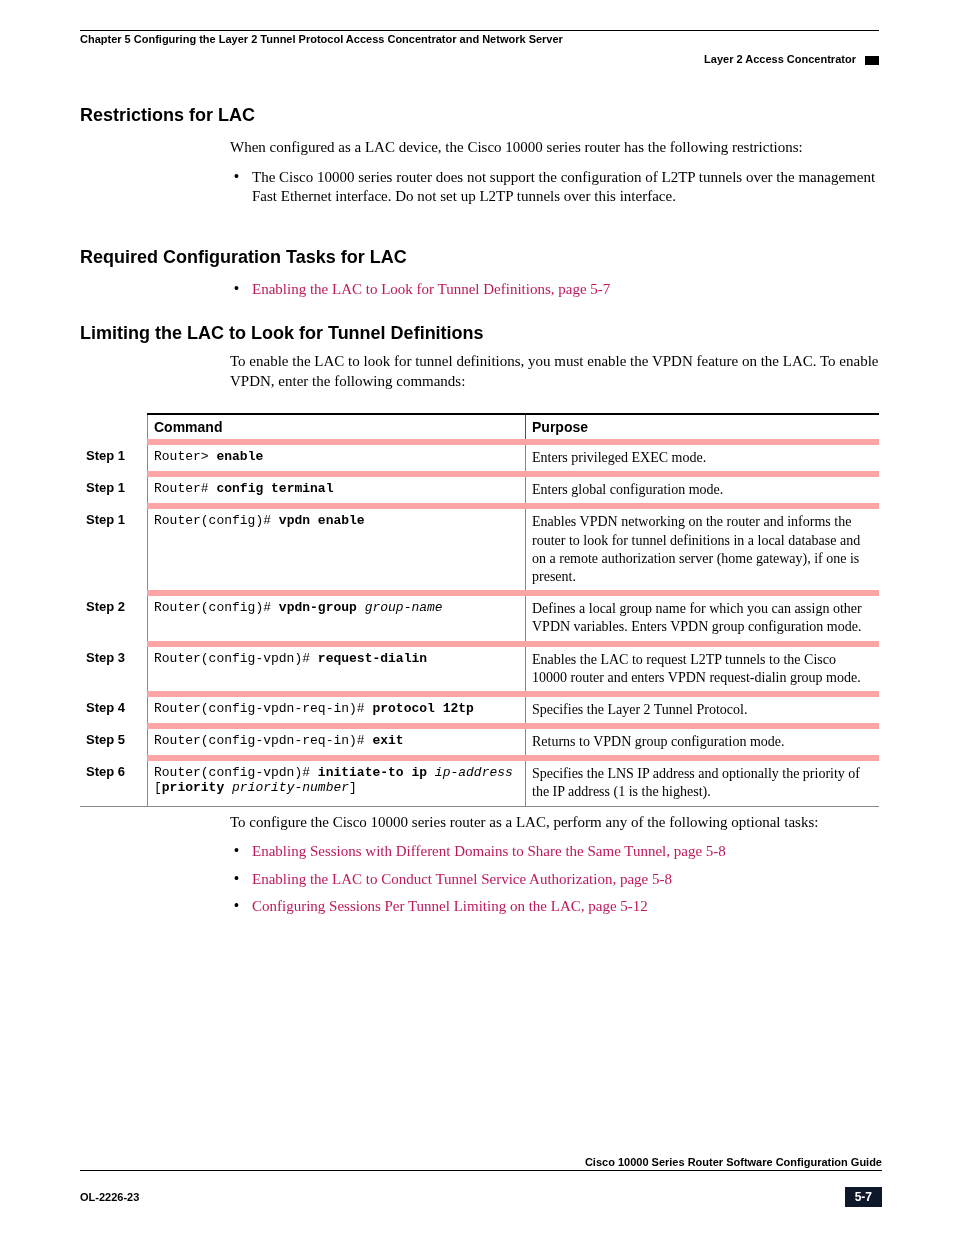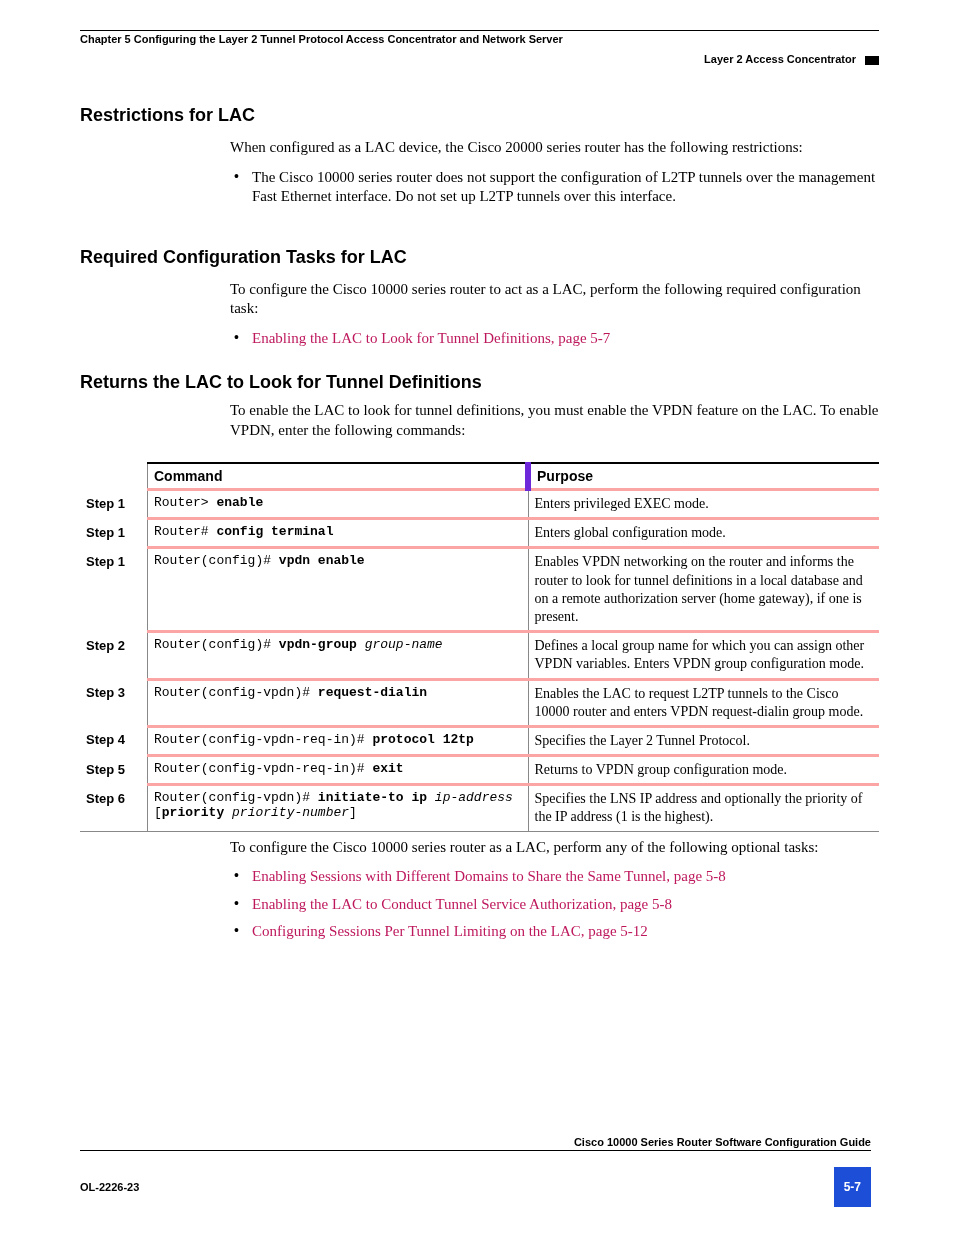--- a/index.html
+++ b/index.html
@@ -101,21 +101,21 @@
     font-size: 14px;
   }
   table.cmd th.stepcol {
     border-top: none;
     border-bottom: none;
     width: 55px;
   }
   table.cmd td {
     vertical-align: top;
     padding: 4px 6px;
-    border-top: 3px solid #fca5a5;
+    border-top: 6px solid #fca5a5;
   }
   table.cmd tr:last-child td {
     border-bottom: 1px solid #888;
   }
   table.cmd td.step {
     font-family: Arial, Helvetica, sans-serif;
     font-weight: bold;
     font-size: 13px;
     white-space: nowrap;
     border-top: none;
@@ -128,27 +128,27 @@
     border-right: 1px solid #888;
   }
   table.cmd td.cmdcell b { font-weight: bold; }
   table.cmd td.cmdcell i { font-style: italic; }
   table.cmd td.purpose {
     font-family: "Times New Roman", serif;
     line-height: 1.3;
   }
   table.cmd th.cmdhead {
     border-left: 1px solid #888;
-    border-right: 6px solid #6d28d9;
+    border-right: 1px solid #6d28d9;
   }
   .footer {
     position: absolute;
     bottom: 28px;
     left: 80px;
-    right: 83px;
+    right: 72px;
   }
   .footer-title {
     text-align: right;
     font-family: Arial, Helvetica, sans-serif;
     font-size: 11px;
     font-weight: bold;
     border-bottom: 1.5px solid #000;
     padding-bottom: 2px;
   }
   .footer-row {
@@ -156,58 +156,57 @@
     justify-content: space-between;
     align-items: center;
     margin-top: 16px;
   }
   .footer-left {
     font-family: Arial, Helvetica, sans-serif;
     font-size: 11px;
     font-weight: bold;
   }
   .page-num {
-    background: #1d4ed8;
+    background: #0f172a;
     color: #fff;
     font-family: Arial, Helvetica, sans-serif;
     font-size: 12px;
     font-weight: bold;
-    padding: 13px 10px;
+    padding: 3px 10px;
     text-align: center;
   }
 </style>
 </head>
 <body>
 
 <div class="page">
 
   <div class="top-rule"></div>
   <div class="chapter-line">Chapter 5      Configuring the Layer 2 Tunnel Protocol Access Concentrator and Network Server</div>
   <div class="sect-line">
     <span>Layer 2 Access Concentrator</span>
     <span class="bar"></span>
   </div>
 
   <h1 class="section">Restrictions for LAC</h1>
   <div class="body-indent">
-    <p>When configured as a LAC device, the Cisco 20000 series router has the following restrictions:</p>
+    <p>When configured as a LAC device, the Cisco 10000 series router has the following restrictions:</p>
     <ul class="bullets">
       <li>The Cisco 10000 series router does not support the configuration of L2TP tunnels over the management Fast Ethernet interface. Do not set up L2TP tunnels over this interface.</li>
     </ul>
   </div>
 
   <h1 class="section">Required Configuration Tasks for LAC</h1>
   <div class="body-indent">
-    <p>To configure the Cisco 10000 series router to act as a LAC, perform the following required configuration task:</p>
     <ul class="bullets">
       <li><a class="link">Enabling the LAC to Look for Tunnel Definitions, page 5-7</a></li>
     </ul>
   </div>
 
-  <h2 class="subsection">Returns the LAC to Look for Tunnel Definitions</h2>
+  <h2 class="subsection">Limiting the LAC to Look for Tunnel Definitions</h2>
   <div class="body-indent">
     <p>To enable the LAC to look for tunnel definitions, you must enable the VPDN feature on the LAC. To enable VPDN, enter the following commands:</p>
   </div>
 
   <table class="cmd">
     <tbody>
         <tr>
       <th class="stepcol"></th>
       <th class="cmdhead" style="width:365px">Command</th>
       <th>Purpose</th>

